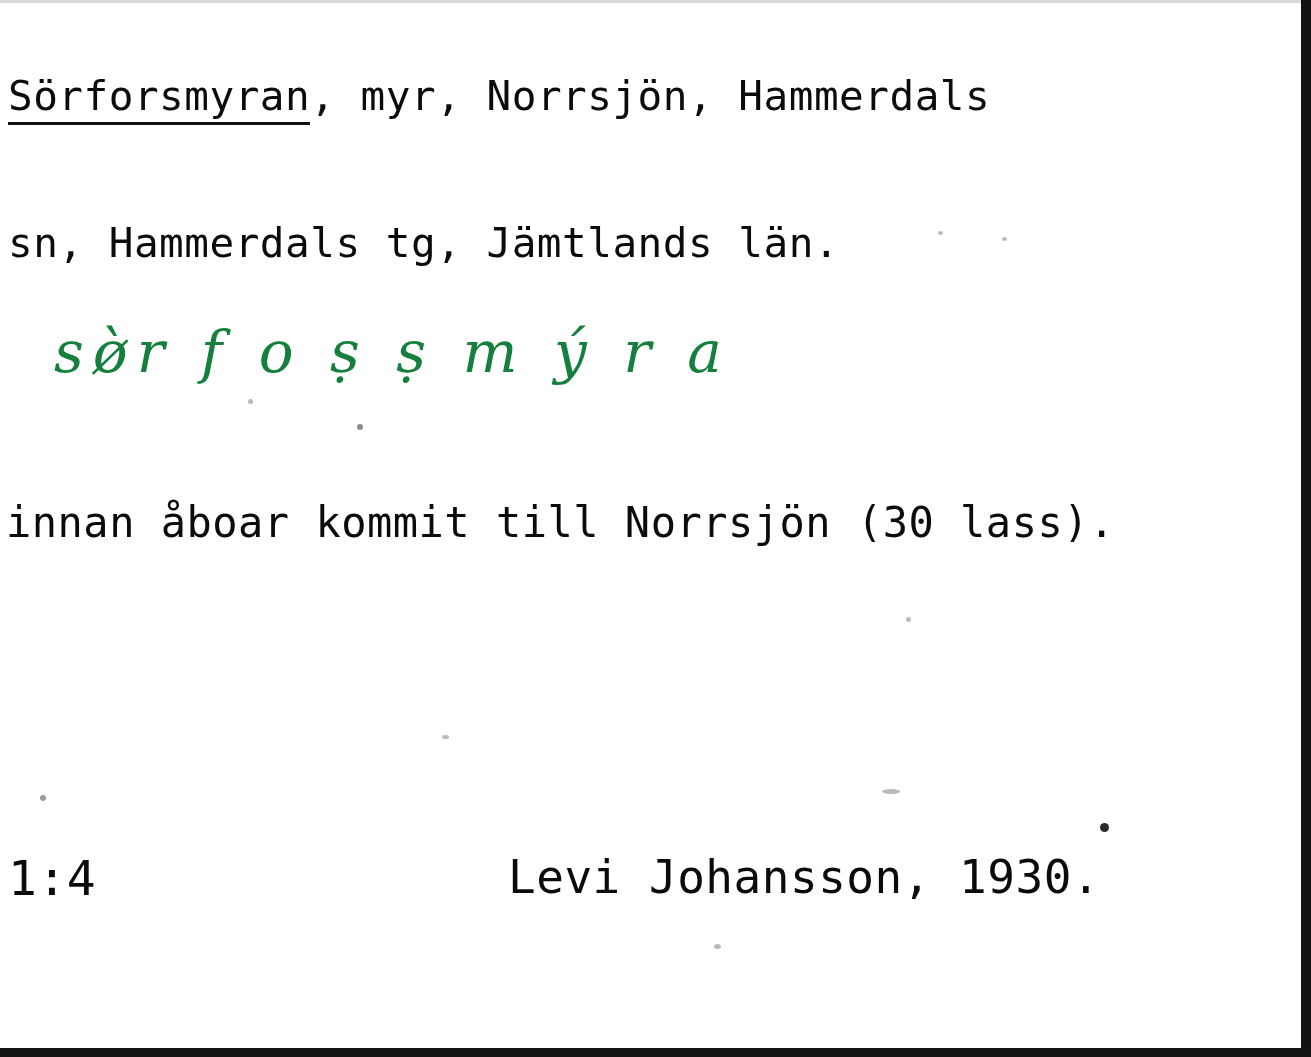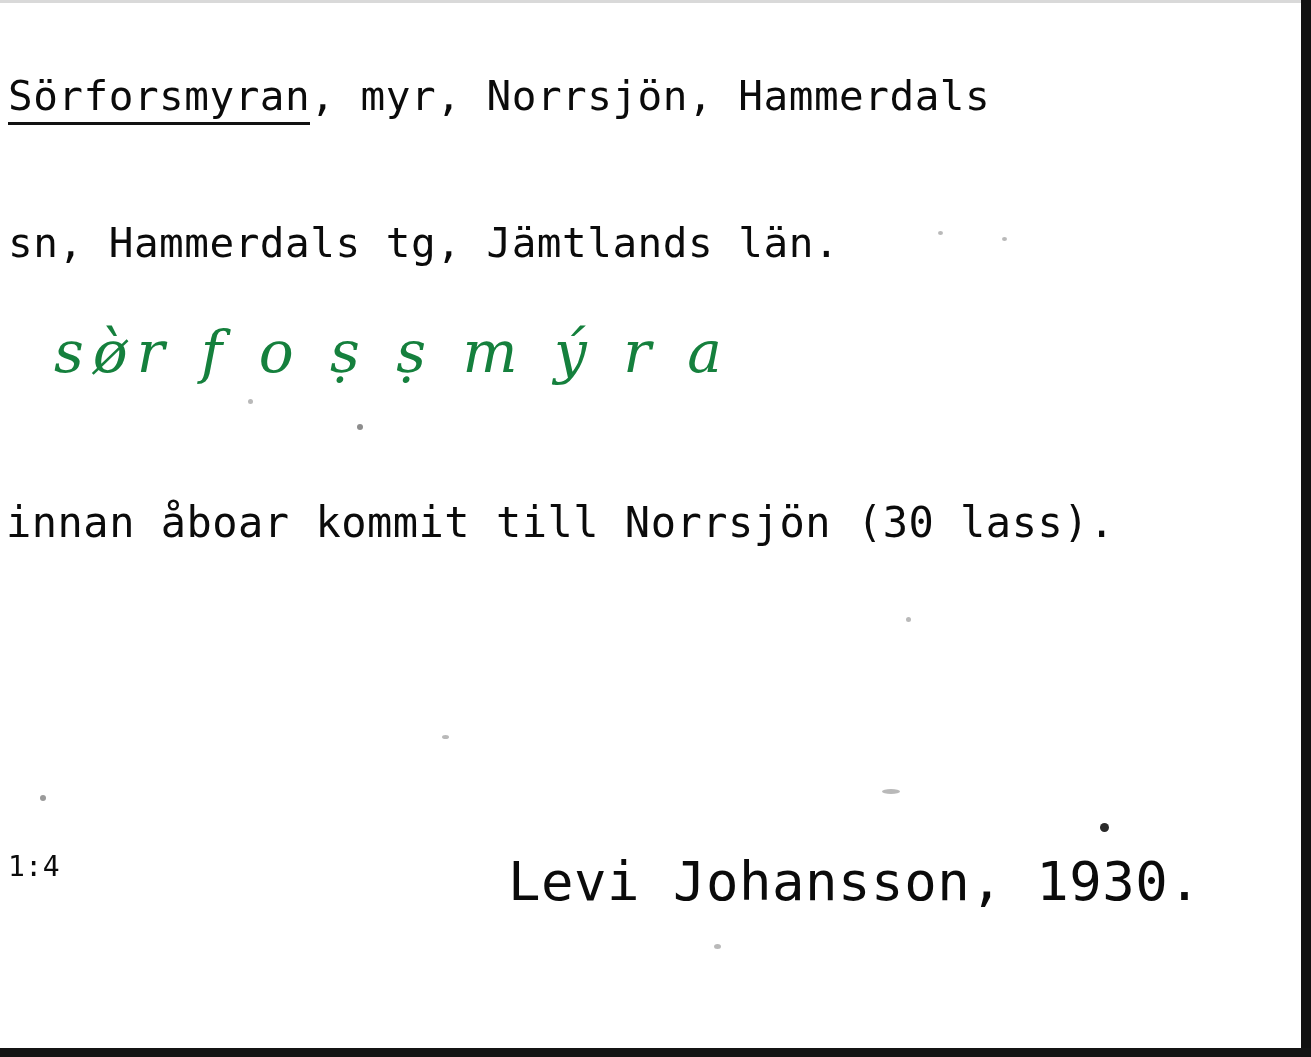--- a/index.html
+++ b/index.html
@@ -95,26 +95,26 @@
     left: 6px;
     top: 502px;
     font-size: 42px;
     line-height: 1.0;
   }
 
   
   .code {
     left: 8px;
     top: 850px;
-    font-size: 28px;
+    font-size: 48px;
   }
   .attribution {
     left: 508px;
     top: 850px;
-    font-size: 54px;
+    font-size: 46px;
   }
 
   
   .speck {
     position: absolute;
     background: #b9b9b9;
     border-radius: 50%;
   }
   .s1 { left: 938px; top: 231px; width: 5px; height: 4px; }
   .s2 { left: 1002px; top: 237px; width: 5px; height: 4px; }

